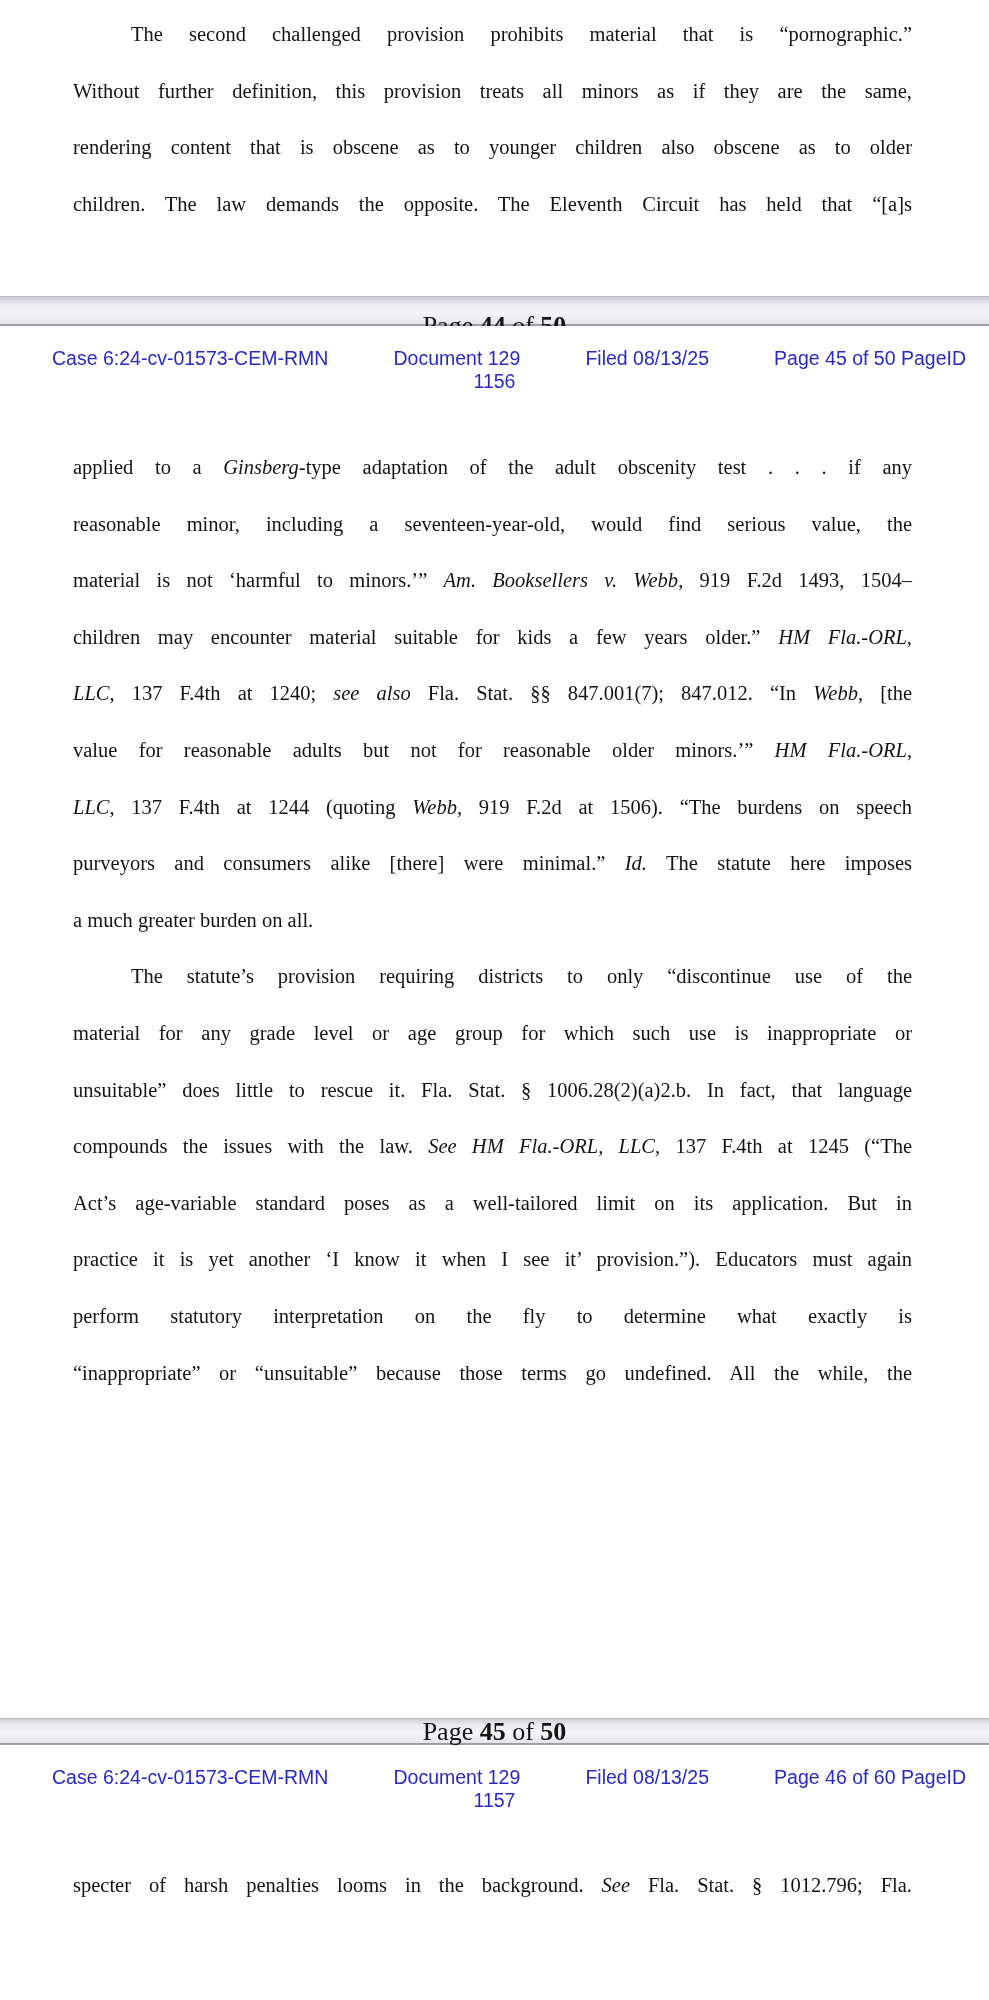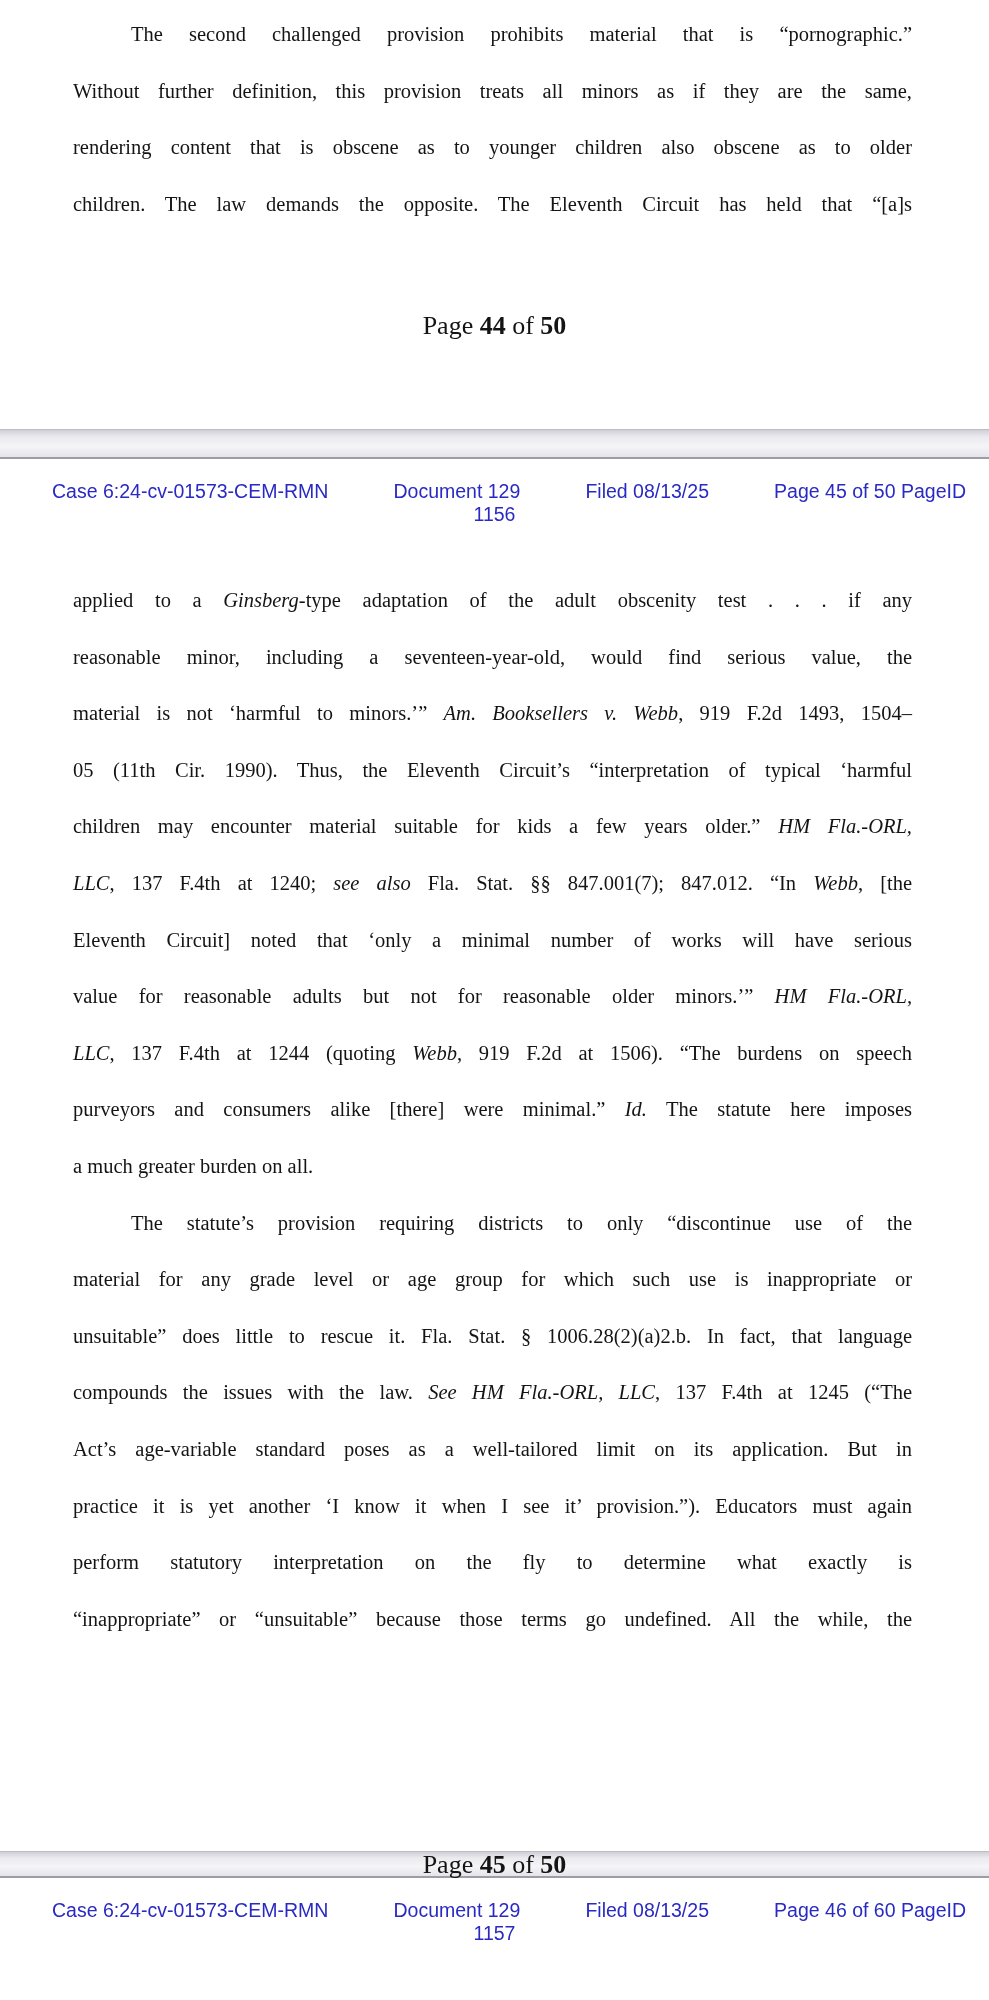--- a/index.html
+++ b/index.html
@@ -7,21 +7,21 @@
     --body-text: #141414;
   }
   * { box-sizing: border-box; }
   html, body { margin: 0; padding: 0; background: #ffffff; }
   body { width: 989px; font-family: "Liberation Serif", "DejaVu Serif", serif; }
 
   .doc { width: 989px; }
 
   .sheet { background: #ffffff; position: relative; }
 
-  #p44 { height: 429px; }
+  #p44 { height: 296px; }
   #p45 { height: 1392px; }
   #p46 { height: 178px; overflow: hidden; }
 
   .page-gap {
     height: 30px;
     background: linear-gradient(to bottom, #cfcfd6 0%, #eaeaef 25%, #f5f5f8 60%, #e4e4ea 100%);
     border-top: 1px solid #bdbdc4;
     border-bottom: 2px solid #9d9da5;
   }
   #gap2 { height: 27px; }
@@ -96,24 +96,22 @@
         <span>Document 129</span>
         <span>Filed 08/13/25</span>
         <span>Page 45 of 50 PageID</span>
       </div>
       <div class="stamp-id">1156</div>
     </div>
     <div class="body-text">
         <div class="line just"><span>applied to a </span><span class="it">Ginsberg</span><span>-type adaptation of the adult obscenity test . . . if any</span></div>
         <div class="line just"><span>reasonable minor, including a seventeen-year-old, would find serious value, the</span></div>
         <div class="line just"><span>material is not ‘harmful to minors.’” </span><span class="it">Am. Booksellers v. Webb</span><span>, 919 F.2d 1493, 1504–</span></div>
-        <div class="line just"><span>05 (11th Cir. 1990). Thus, the Eleventh Circuit’s “interpretation of typical ‘harmful</span></div>
         <div class="line just"><span>children may encounter material suitable for kids a few years older.” </span><span class="it">HM Fla.-ORL,</span></div>
         <div class="line just"><span class="it">LLC</span><span>, 137 F.4th at 1240; </span><span class="it">see also</span><span> Fla. Stat. §§ 847.001(7); 847.012. “In </span><span class="it">Webb</span><span>, [the</span></div>
-        <div class="line just"><span>Eleventh Circuit] noted that ‘only a minimal number of works will have serious</span></div>
         <div class="line just"><span>value for reasonable adults but not for reasonable older minors.’” </span><span class="it">HM Fla.-ORL,</span></div>
         <div class="line just"><span class="it">LLC</span><span>, 137 F.4th at 1244 (quoting </span><span class="it">Webb</span><span>, 919 F.2d at 1506). “The burdens on speech</span></div>
         <div class="line just"><span>purveyors and consumers alike [there] were minimal.” </span><span class="it">Id.</span><span> The statute here imposes</span></div>
         <div class="line left"><span>a much greater burden on all.</span></div>
         <div class="line just indent"><span>The statute’s provision requiring districts to only “discontinue use of the</span></div>
         <div class="line just"><span>material for any grade level or age group for which such use is inappropriate or</span></div>
         <div class="line just"><span>unsuitable” does little to rescue it. Fla. Stat. § 1006.28(2)(a)2.b. In fact, that language</span></div>
         <div class="line just"><span>compounds the issues with the law. </span><span class="it">See HM Fla.-ORL, LLC</span><span>, 137 F.4th at 1245 (“The</span></div>
         <div class="line just"><span>Act’s age-variable standard poses as a well-tailored limit on its application. But in</span></div>
         <div class="line just"><span>practice it is yet another ‘I know it when I see it’ provision.”). Educators must again</span></div>

